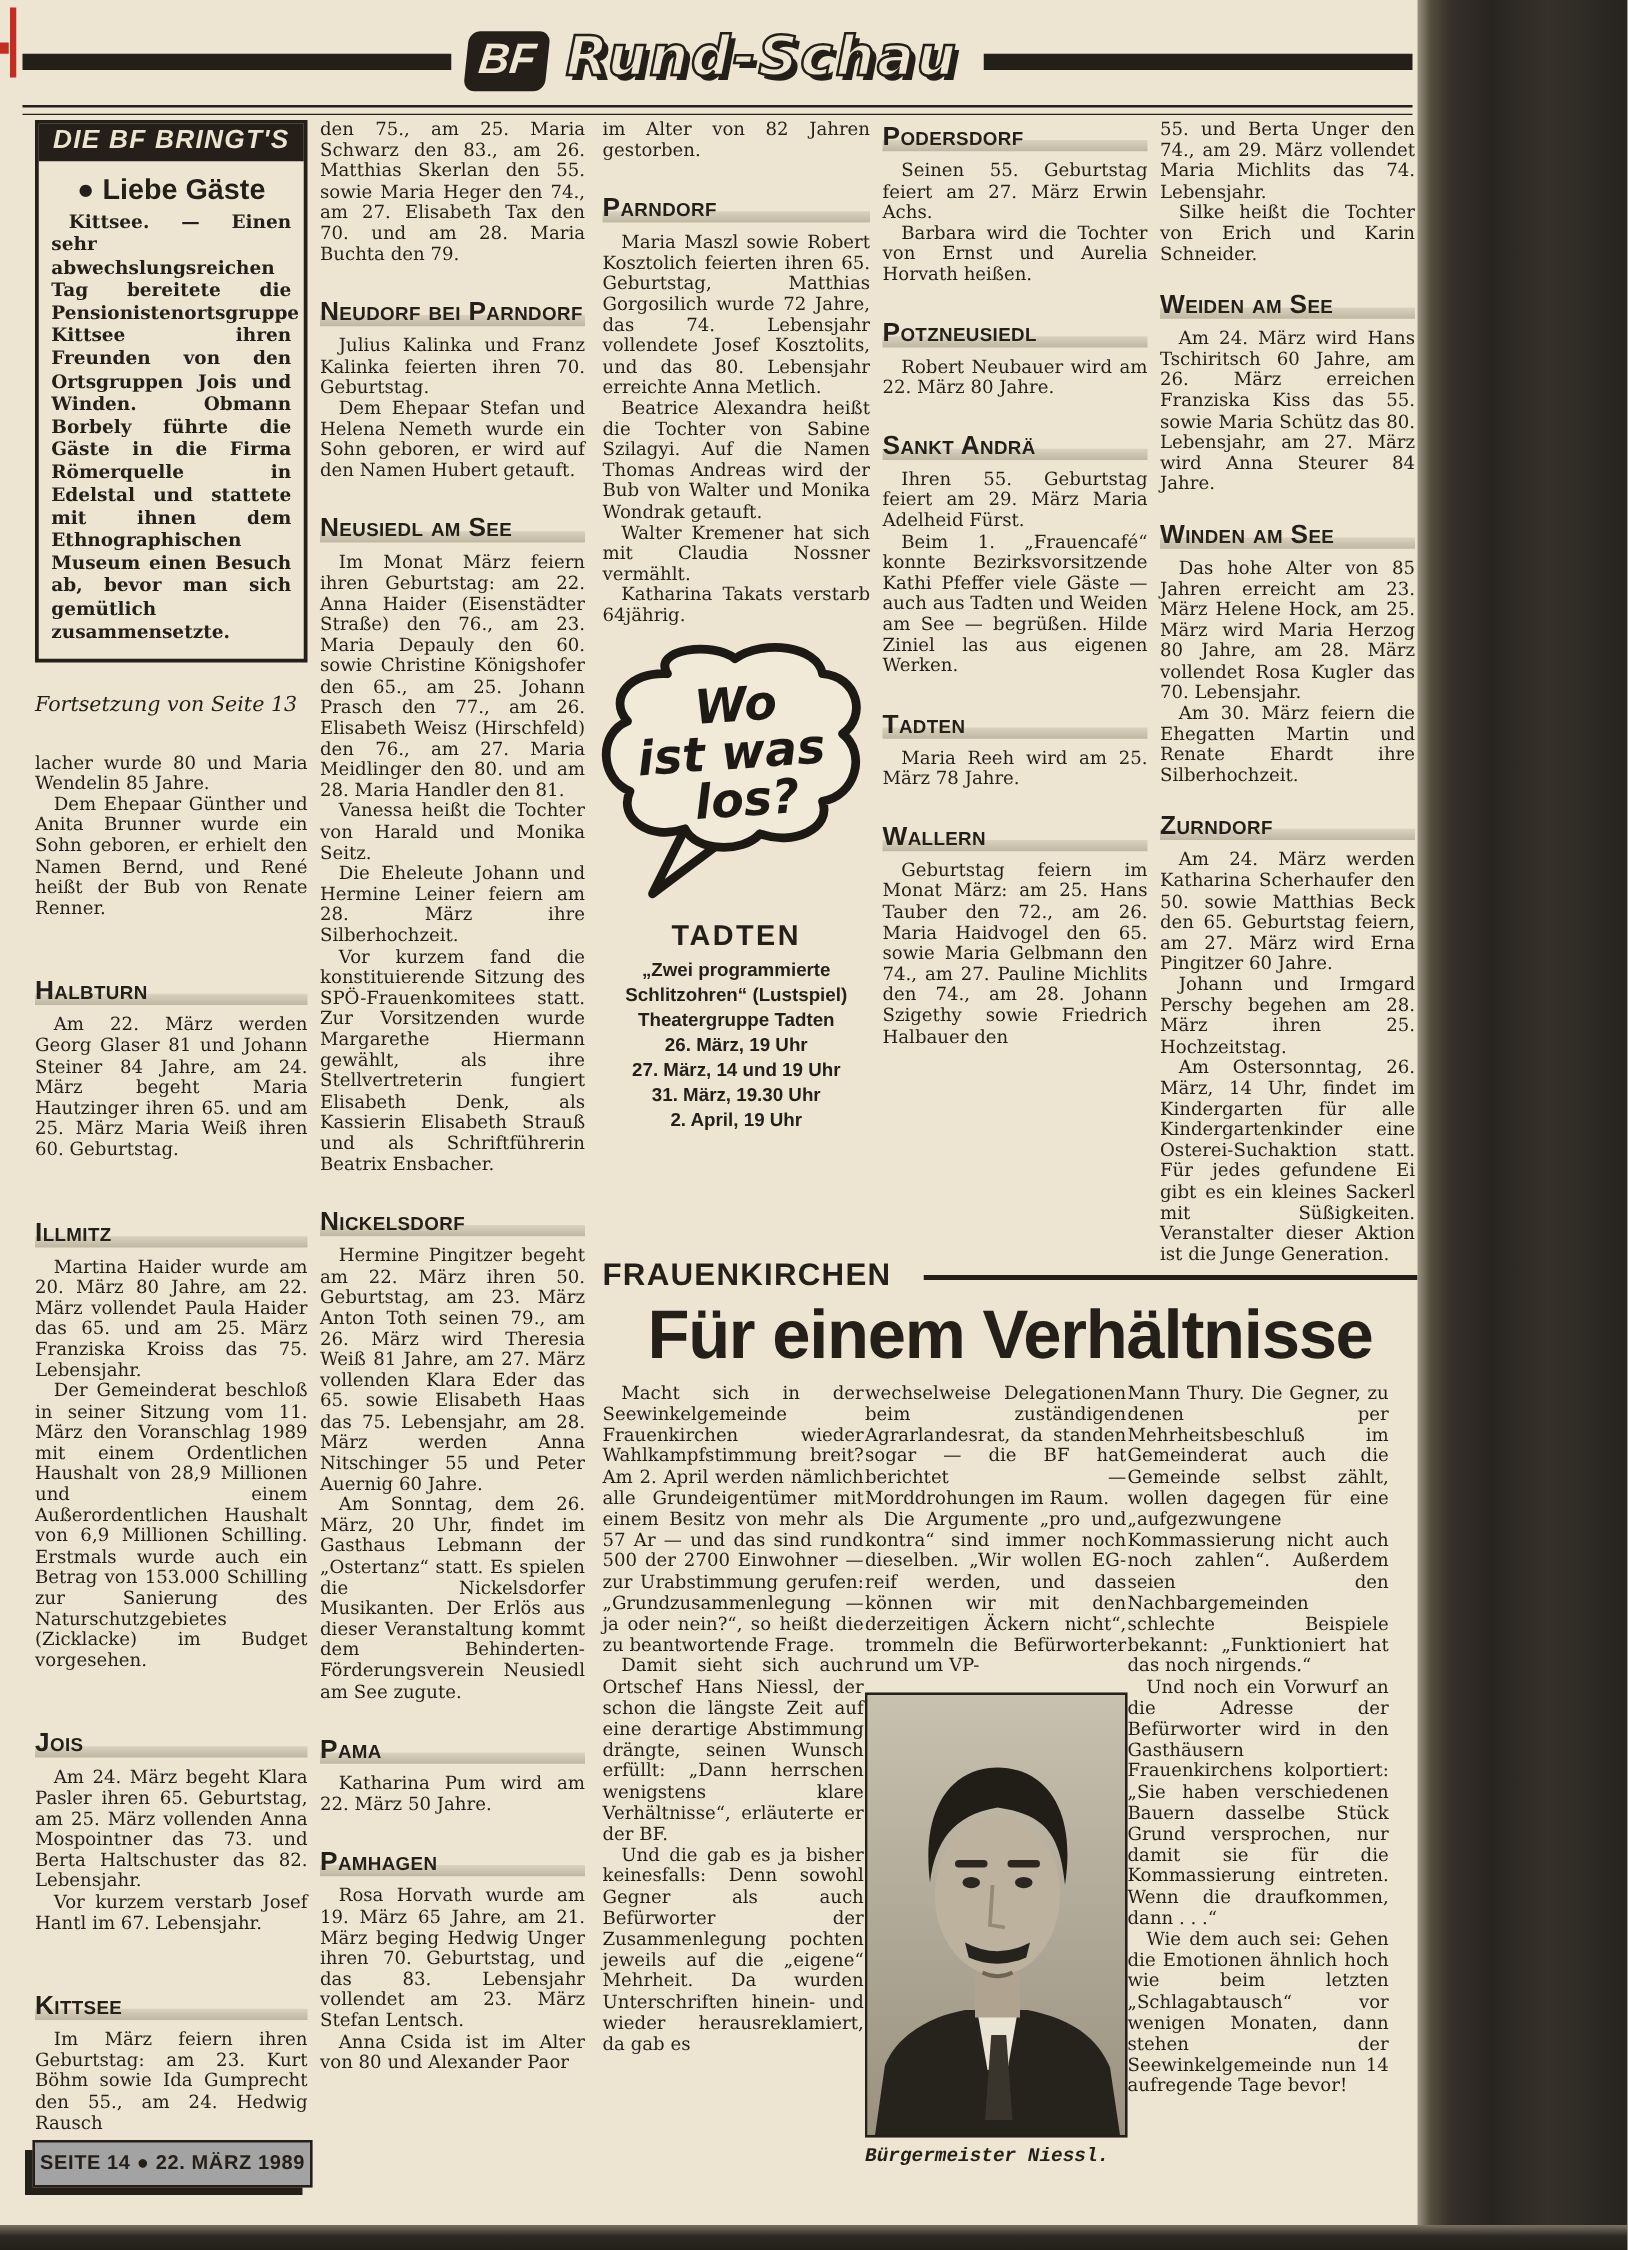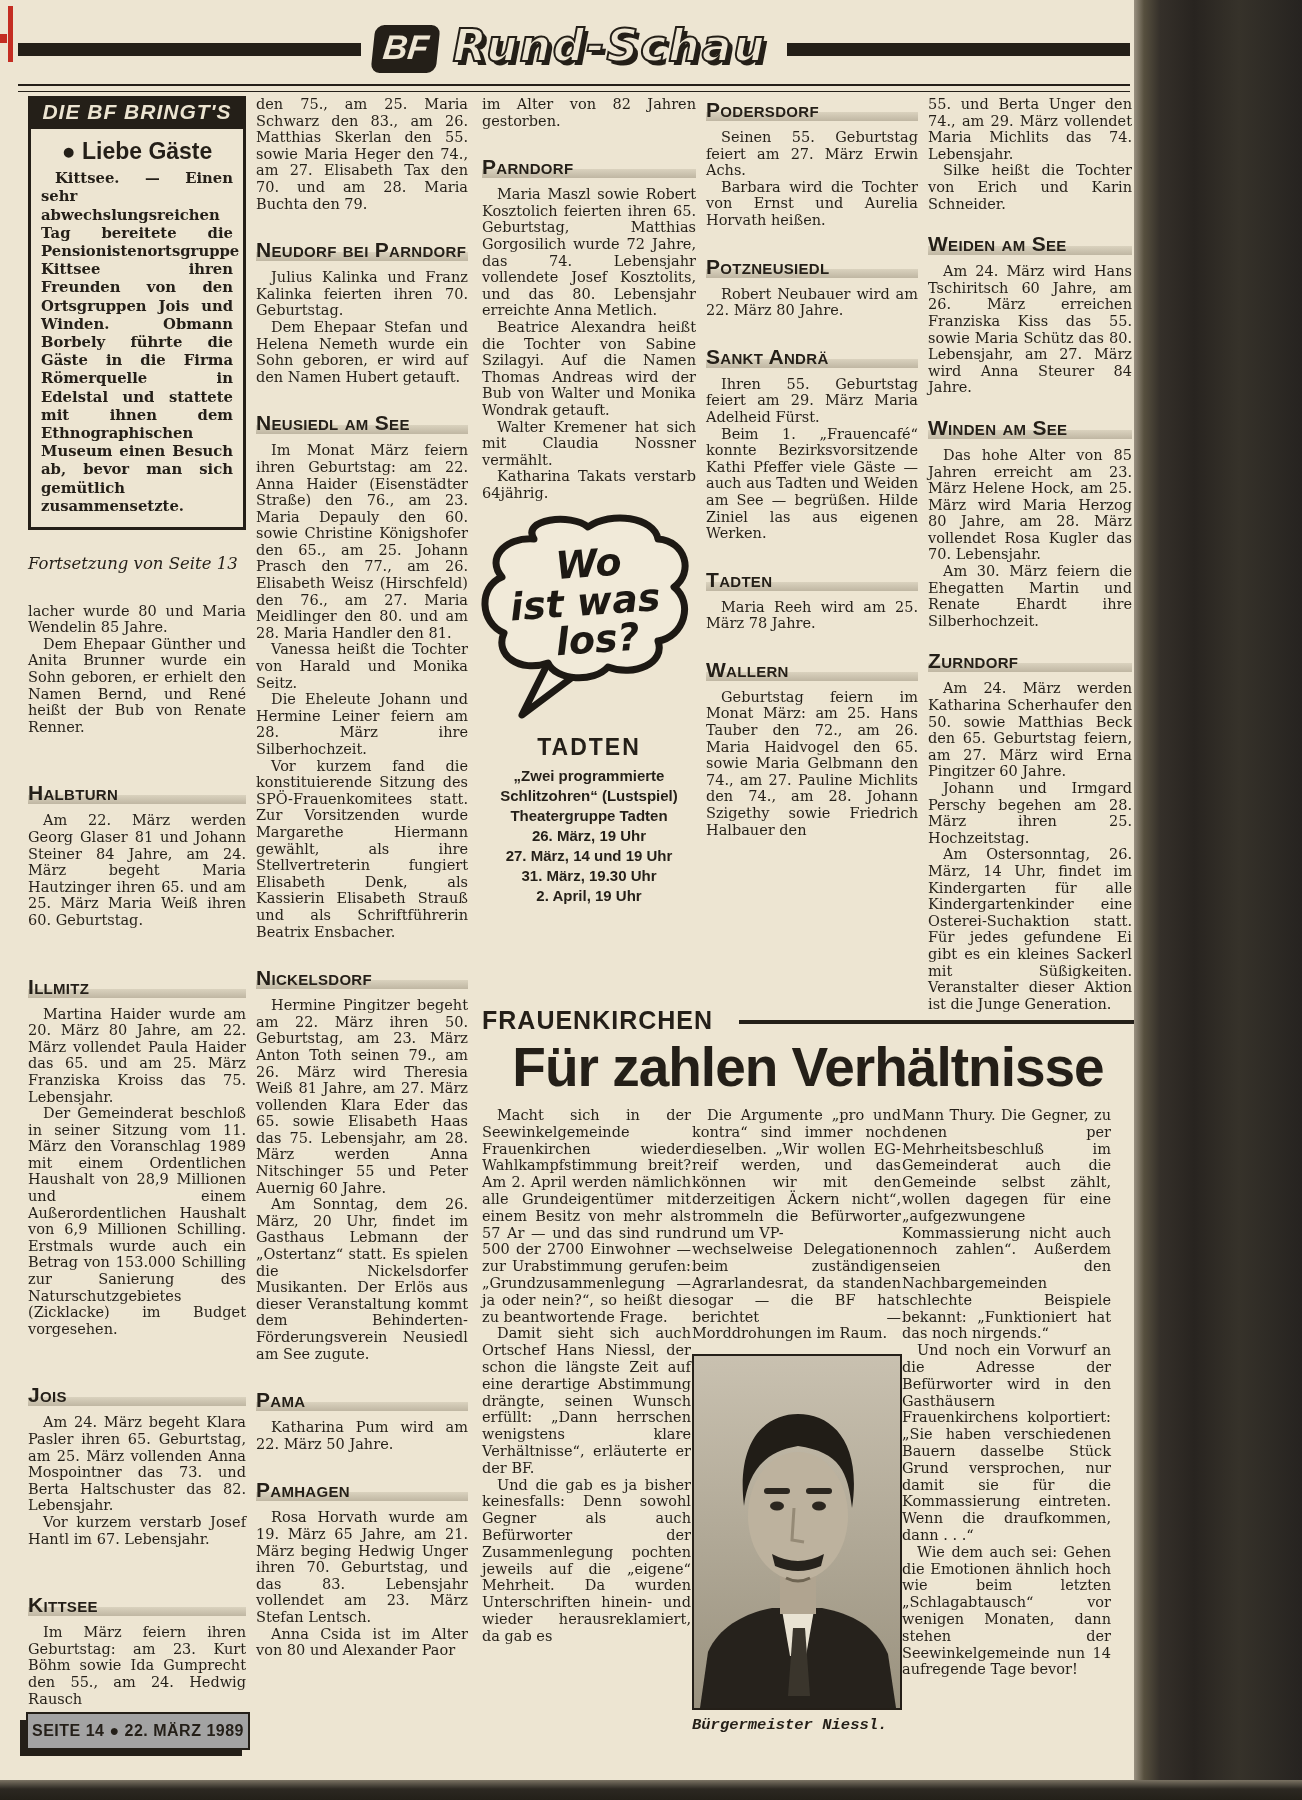--- a/index.html
+++ b/index.html
@@ -242,30 +242,30 @@
     <p class="p">Am 24. März werden Katharina Scherhaufer den 50. sowie Matthias Beck den 65. Geburtstag feiern, am 27. März wird Erna Pingitzer 60 Jahre.</p>
     <p class="p">Johann und Irmgard Perschy begehen am 28. März ihren 25. Hochzeitstag.</p>
     <p class="p">Am Ostersonntag, 26. März, 14 Uhr, findet im Kindergarten für alle Kindergartenkinder eine Osterei-Suchaktion statt. Für jedes gefundene Ei gibt es ein kleines Sackerl mit Süßigkeiten. Veranstalter dieser Aktion ist die Junge Generation.</p>
   </section>
 
   <section class="article">
     <div class="kicker-row">
       <h2 class="kicker">FRAUENKIRCHEN</h2>
       <div class="kicker-rule"></div>
     </div>
-    <h1 class="headline">Für zahlen Verhältnisse</h1>
+    <h1 class="headline">Für einem Verhältnisse</h1>
     <div class="article-cols">
       <div class="acol">
         <p class="p">Macht sich in der Seewinkelgemeinde Frauenkirchen wieder Wahlkampfstimmung breit? Am 2. April werden nämlich alle Grundeigentümer mit einem Besitz von mehr als 57 Ar — und das sind rund 500 der 2700 Einwohner — zur Urabstimmung gerufen: „Grundzusammenlegung — ja oder nein?“, so heißt die zu beantwortende Frage.</p>
         <p class="p">Damit sieht sich auch Ortschef Hans Niessl, der schon die längste Zeit auf eine derartige Abstimmung drängte, seinen Wunsch erfüllt: „Dann herrschen wenigstens klare Verhältnisse“, erläuterte er der BF.</p>
         <p class="p">Und die gab es ja bisher keinesfalls: Denn sowohl Gegner als auch Befürworter der Zusammenlegung pochten jeweils auf die „eigene“ Mehrheit. Da wurden Unterschriften hinein- und wieder herausreklamiert, da gab es</p>
       </div>
       <div class="acol">
+        <p class="p noindent">wechselweise Delegationen beim zuständigen Agrarlandesrat, da standen sogar — die BF hat berichtet — Morddrohungen im Raum.</p>
         <p class="p">Die Argumente „pro und kontra“ sind immer noch dieselben. „Wir wollen EG-reif werden, und das können wir mit den derzeitigen Äckern nicht“, trommeln die Befürworter rund um VP-</p>
-        <p class="p noindent">wechselweise Delegationen beim zuständigen Agrarlandesrat, da standen sogar — die BF hat berichtet — Morddrohungen im Raum.</p>
         <figure class="photo-fig">
           <svg class="photo-frame" viewBox="0 0 206 352">
             <defs>
               <linearGradient id="pbg" x1="0" y1="0" x2="0" y2="1">
                 <stop offset="0" stop-color="#c9c1b0"></stop>
                 <stop offset="1" stop-color="#9a927f"></stop>
               </linearGradient>
             </defs>
             <rect x="0" y="0" width="206" height="352" fill="url(#pbg)"></rect>
             <path d="M6,352 L14,296 C26,268 56,256 78,252 L128,252 C158,258 182,270 194,298 L202,352 Z" fill="#26221c"></path>

